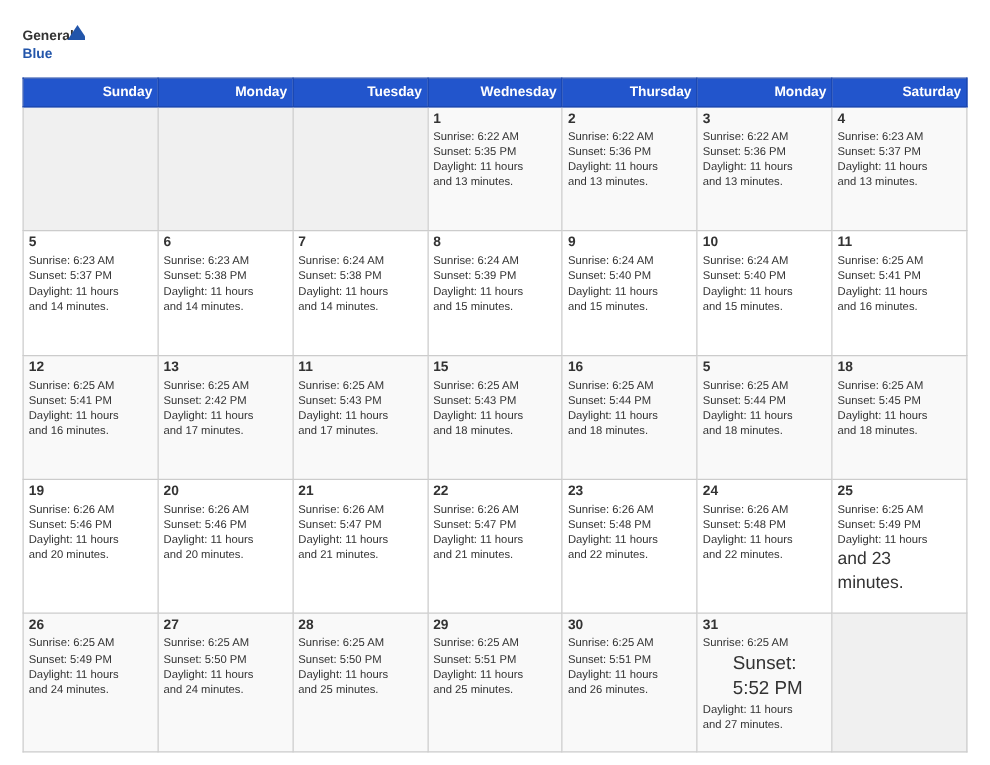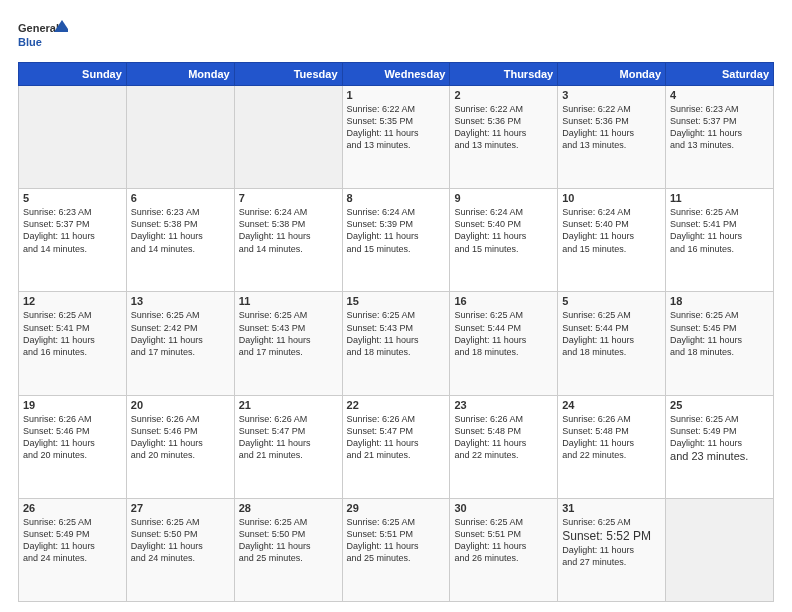--- a/index.html
+++ b/index.html
@@ -283,21 +283,21 @@
             <div style="font-size: 9px; line-height: 1.35;">Sunrise: 6:26 AM</div>
             <div style="font-size: 9px; line-height: 1.35;">Sunset: 5:48 PM</div>
             <div style="font-size: 9px; line-height: 1.35;">Daylight: 11 hours</div>
             <div style="font-size: 9px; line-height: 1.35;">and 22 minutes.</div>
           </td>
           <td>
             <span class="day-num">25</span>
             <div style="font-size: 9px; line-height: 1.35;">Sunrise: 6:25 AM</div>
             <div style="font-size: 9px; line-height: 1.35;">Sunset: 5:49 PM</div>
             <div style="font-size: 9px; line-height: 1.35;">Daylight: 11 hours</div>
-            <div style="font-size: 11px; line-height: 1.35;">and 23 minutes.</div>
+            <div style="font-size: 14px; line-height: 1.35;">and 23 minutes.</div>
           </td>
         </tr>
         <tr>
           <td>
             <span class="day-num">26</span>
             <div style="font-size: 9px; line-height: 1.35;">Sunrise: 6:25 AM</div>
             <div style="font-size: 9px; line-height: 1.35;">Sunset: 5:49 PM</div>
             <div style="font-size: 9px; line-height: 1.35;">Daylight: 11 hours</div>
             <div style="font-size: 9px; line-height: 1.35;">and 24 minutes.</div>
           </td>
@@ -325,21 +325,21 @@
           <td>
             <span class="day-num">30</span>
             <div style="font-size: 9px; line-height: 1.35;">Sunrise: 6:25 AM</div>
             <div style="font-size: 9px; line-height: 1.35;">Sunset: 5:51 PM</div>
             <div style="font-size: 9px; line-height: 1.35;">Daylight: 11 hours</div>
             <div style="font-size: 9px; line-height: 1.35;">and 26 minutes.</div>
           </td>
           <td>
             <span class="day-num">31</span>
             <div style="font-size: 9px; line-height: 1.35;">Sunrise: 6:25 AM</div>
-            <div style="font-size: 12px; line-height: 1.35;">Sunset: 5:52 PM</div>
+            <div style="font-size: 15px; line-height: 1.35; margin-left: 24px;">Sunset: 5:52 PM</div>
             <div style="font-size: 9px; line-height: 1.35;">Daylight: 11 hours</div>
             <div style="font-size: 9px; line-height: 1.35;">and 27 minutes.</div>
           </td>
           <td class="empty-cell"></td>
         </tr>
       </tbody>
   </table>
 </div>
 
 </body></html>

